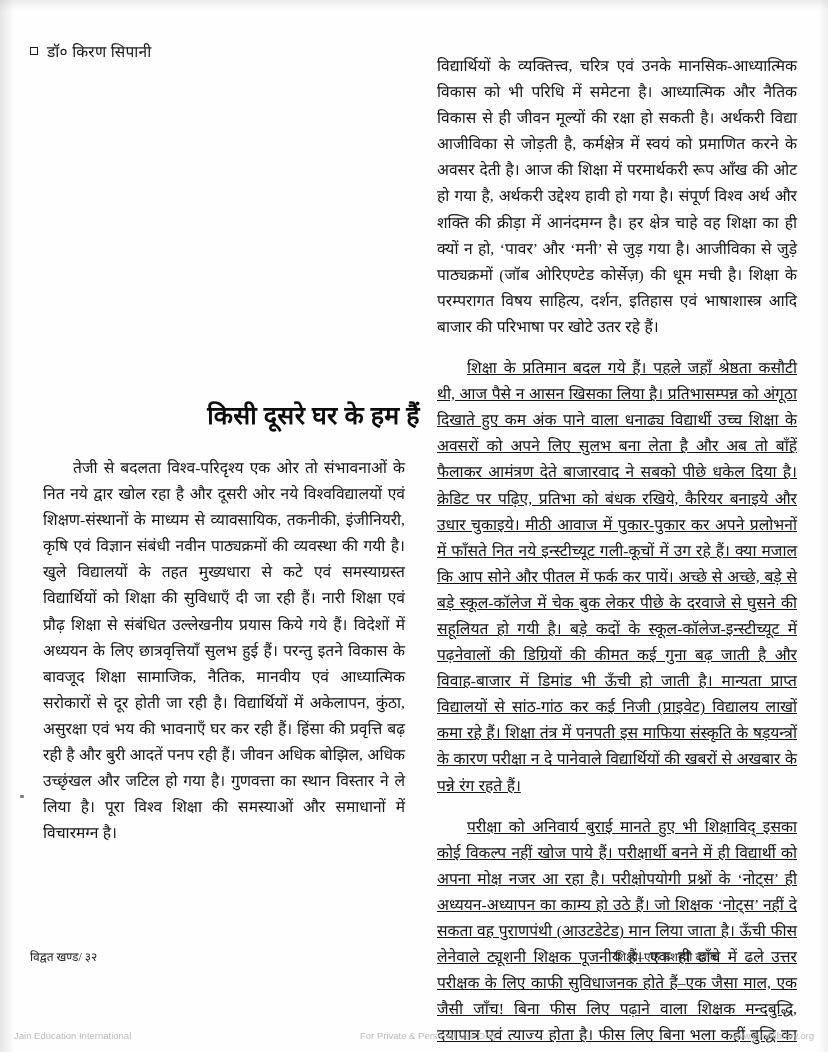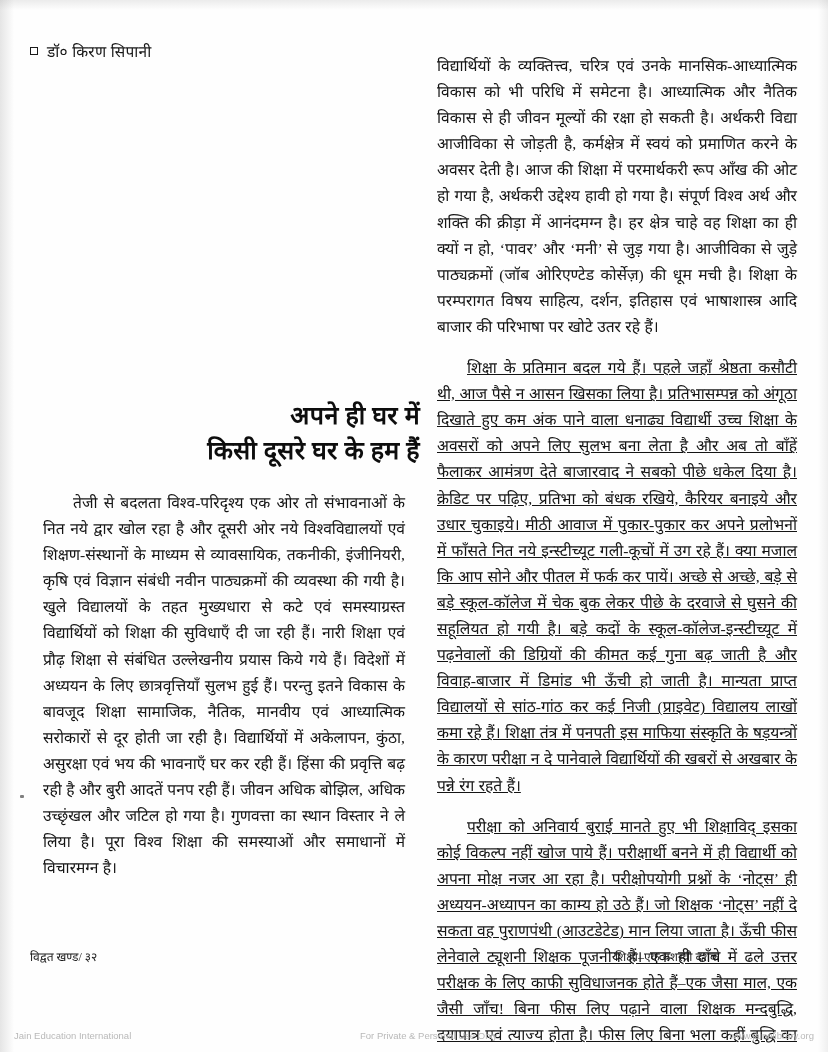--- a/index.html
+++ b/index.html
@@ -157,21 +157,20 @@
   <div class="scan-edge-top"></div>
   <div class="scan-edge-right"></div>
 
   <div class="byline">
     <span class="byline-bullet"></span>
     <span class="byline-name">डॉ० किरण सिपानी</span>
   </div>
 
   <div class="col col-left">
     <h1 class="headline">
-      <span class="headline-line">अपने ही घर में</span>
       <span class="headline-line">किसी दूसरे घर के हम हैं</span>
     </h1>
     <p class="para">तेजी से बदलता विश्व-परिदृश्य एक ओर तो संभावनाओं के नित नये द्वार खोल रहा है और दूसरी ओर नये विश्वविद्यालयों एवं शिक्षण-संस्थानों के माध्यम से व्यावसायिक, तकनीकी, इंजीनियरी, कृषि एवं विज्ञान संबंधी नवीन पाठ्यक्रमों की व्यवस्था की गयी है। खुले विद्यालयों के तहत मुख्यधारा से कटे एवं समस्याग्रस्त विद्यार्थियों को शिक्षा की सुविधाएँ दी जा रही हैं। नारी शिक्षा एवं प्रौढ़ शिक्षा से संबंधित उल्लेखनीय प्रयास किये गये हैं। विदेशों में अध्ययन के लिए छात्रवृत्तियाँ सुलभ हुई हैं। परन्तु इतने विकास के बावजूद शिक्षा सामाजिक, नैतिक, मानवीय एवं आध्यात्मिक सरोकारों से दूर होती जा रही है। विद्यार्थियों में अकेलापन, कुंठा, असुरक्षा एवं भय की भावनाएँ घर कर रही हैं। हिंसा की प्रवृत्ति बढ़ रही है और बुरी आदतें पनप रही हैं। जीवन अधिक बोझिल, अधिक उच्छृंखल और जटिल हो गया है। गुणवत्ता का स्थान विस्तार ने ले लिया है। पूरा विश्व शिक्षा की समस्याओं और समाधानों में विचारमग्न है।</p>
   </div>
 
   <div class="speck"></div>
 
   <div class="col col-right">
     <p class="para no-indent">विद्यार्थियों के व्यक्तित्त्व, चरित्र एवं उनके मानसिक-आध्यात्मिक विकास को भी परिधि में समेटना है। आध्यात्मिक और नैतिक विकास से ही जीवन मूल्यों की रक्षा हो सकती है। अर्थकरी विद्या आजीविका से जोड़ती है, कर्मक्षेत्र में स्वयं को प्रमाणित करने के अवसर देती है। आज की शिक्षा में परमार्थकरी रूप आँख की ओट हो गया है, अर्थकरी उद्देश्य हावी हो गया है। संपूर्ण विश्व अर्थ और शक्ति की क्रीड़ा में आनंदमग्न है। हर क्षेत्र चाहे वह शिक्षा का ही क्यों न हो, ‘पावर’ और ‘मनी’ से जुड़ गया है। आजीविका से जुड़े पाठ्यक्रमों (जॉब ओरिएण्टेड कोर्सेज़) की धूम मची है। शिक्षा के परम्परागत विषय साहित्य, दर्शन, इतिहास एवं भाषाशास्त्र आदि बाजार की परिभाषा पर खोटे उतर रहे हैं।</p>
     <p class="para">शिक्षा के प्रतिमान बदल गये हैं। पहले जहाँ श्रेष्ठता कसौटी थी, आज पैसे न आसन खिसका लिया है। प्रतिभासम्पन्न को अंगूठा दिखाते हुए कम अंक पाने वाला धनाढ्य विद्यार्थी उच्च शिक्षा के अवसरों को अपने लिए सुलभ बना लेता है और अब तो बाँहें फैलाकर आमंत्रण देते बाजारवाद ने सबको पीछे धकेल दिया है। क्रेडिट पर पढ़िए, प्रतिभा को बंधक रखिये, कैरियर बनाइये और उधार चुकाइये। मीठी आवाज में पुकार-पुकार कर अपने प्रलोभनों में फाँसते नित नये इन्स्टीच्यूट गली-कूचों में उग रहे हैं। क्या मजाल कि आप सोने और पीतल में फर्क कर पायें। अच्छे से अच्छे, बड़े से बड़े स्कूल-कॉलेज में चेक बुक लेकर पीछे के दरवाजे से घुसने की सहूलियत हो गयी है। बड़े कदों के स्कूल-कॉलेज-इन्स्टीच्यूट में पढ़नेवालों की डिग्रियों की कीमत कई गुना बढ़ जाती है और विवाह-बाजार में डिमांड भी ऊँची हो जाती है। मान्यता प्राप्त विद्यालयों से सांठ-गांठ कर कई निजी (प्राइवेट) विद्यालय लाखों कमा रहे हैं। शिक्षा तंत्र में पनपती इस माफिया संस्कृति के षड़यन्त्रों के कारण परीक्षा न दे पानेवाले विद्यार्थियों की खबरों से अखबार के पन्ने रंग रहते हैं।</p>

